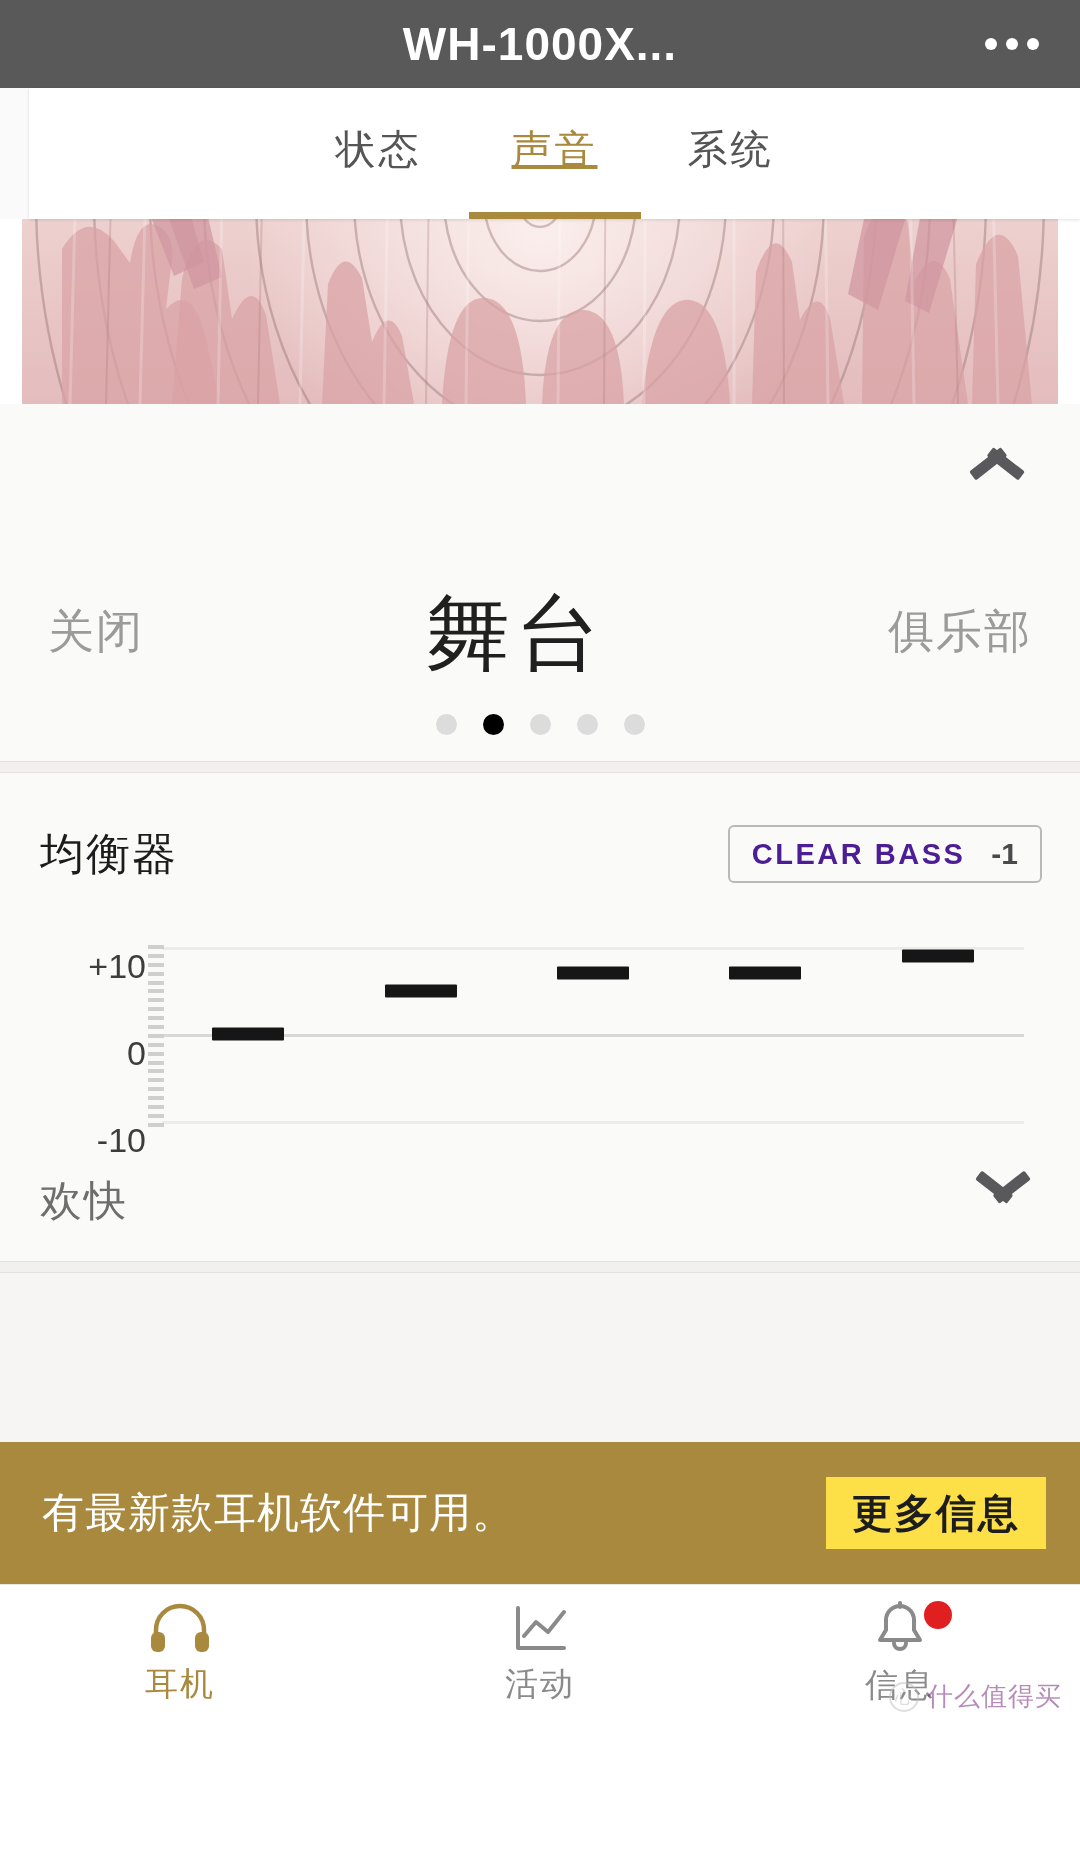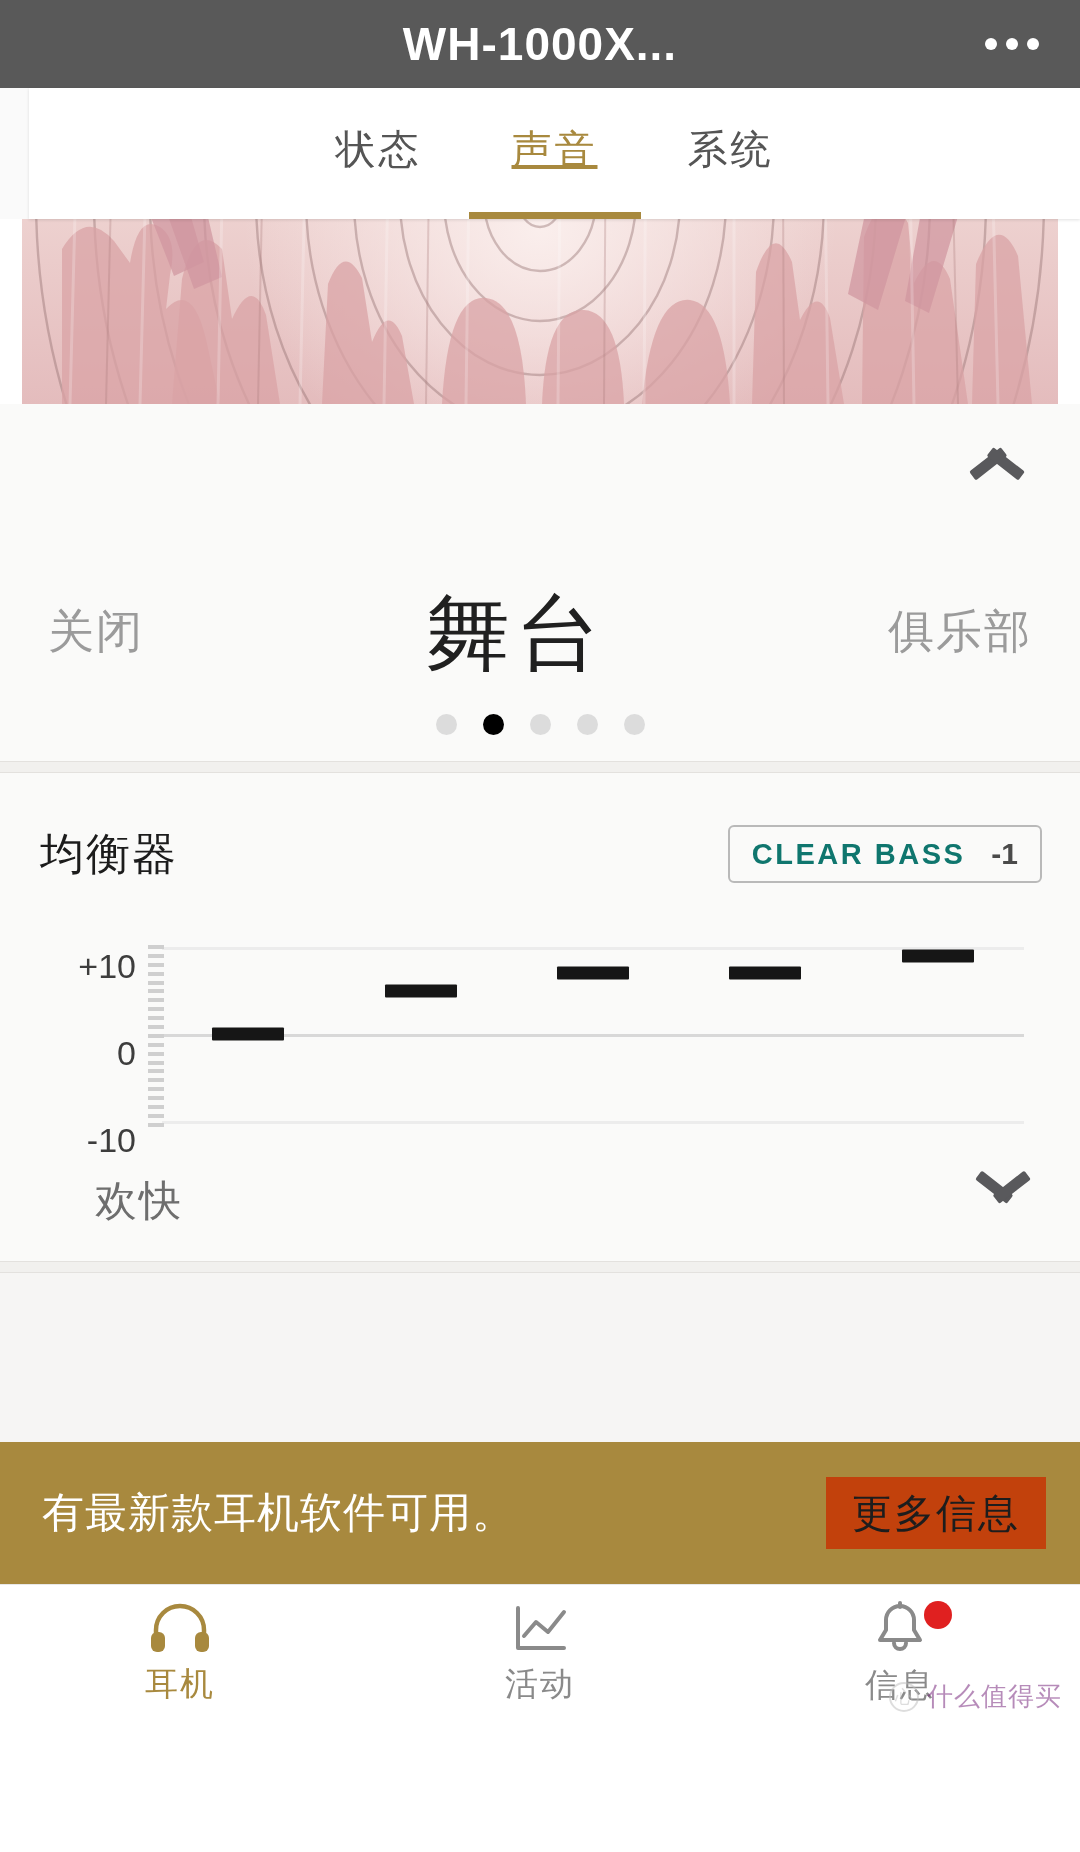--- a/index.html
+++ b/index.html
@@ -214,21 +214,21 @@
     min-width: 270px;
     padding: 0 22px;
     display: flex;
     align-items: center;
     justify-content: space-between;
     gap: 26px;
     background: #fafaf9;
   }
   .clearbass .cb-label {
     font-size: 29px;
-    color: #0f766e;
+    color: #4c1d95;
     letter-spacing: 2.5px;
     font-weight: bold;
   }
   .clearbass .cb-val {
     font-size: 30px;
     color: #4a4a4a;
     font-weight: bold;
   }
 
   
@@ -240,21 +240,21 @@
   .yaxis-label {
     position: absolute;
     right: calc(100% - 148px);
     width: 0;
     font-size: 34px;
     color: #3d3d3d;
     text-align: right;
     transform: translateY(-50%);
     white-space: nowrap;
   }
-  .yaxis-label span { position: absolute; right: 12px; }
+  .yaxis-label span { position: absolute; right: 2px; }
   .gridline {
     position: absolute;
     left: 162px;
     right: 0;
     height: 3px;
     background: #ececec;
   }
   .gridline.zero { background: #d8d8d8; }
   .ticks {
     position: absolute;
@@ -280,23 +280,22 @@
     background: #161616;
     transform: translate(-50%, -50%);
     border-radius: 1px;
   }
 
   .preset-row {
     height: 120px;
     display: flex;
     align-items: center;
     justify-content: space-between;
-    padding: 0 44px 0 51px;
+    padding: 0 44px 0 40px;
     background: #fafaf9;
-    margin-left: 44px;
   }
   .preset-name { font-size: 42px; color: #6e6e6e; letter-spacing: 2px; }
   .chev-down { position: relative; width: 66px; height: 46px; }
   .chev-down::before, .chev-down::after {
     content: "";
     position: absolute;
     top: 16px;
     width: 40px;
     height: 11px;
     background: #59595c;
@@ -313,27 +312,28 @@
     align-items: center;
     justify-content: space-between;
     padding: 0 34px 0 42px;
   }
   .banner-text {
     color: #ffffff;
     font-size: 42px;
     letter-spacing: 1px;
   }
   .banner-btn {
-    background: #c2410c;
+    background: #fde047;
     color: #1d1d1d;
     font-size: 40px;
     letter-spacing: 2px;
     padding: 16px 26px;
     line-height: 1;
     white-space: nowrap;
+    font-weight: bold;
   }
 
   
   .bottomnav {
     flex: 0 0 140px;
     background: #ffffff;
     display: flex;
     border-top: 1px solid #e8e8e8;
   }
   .navitem {

